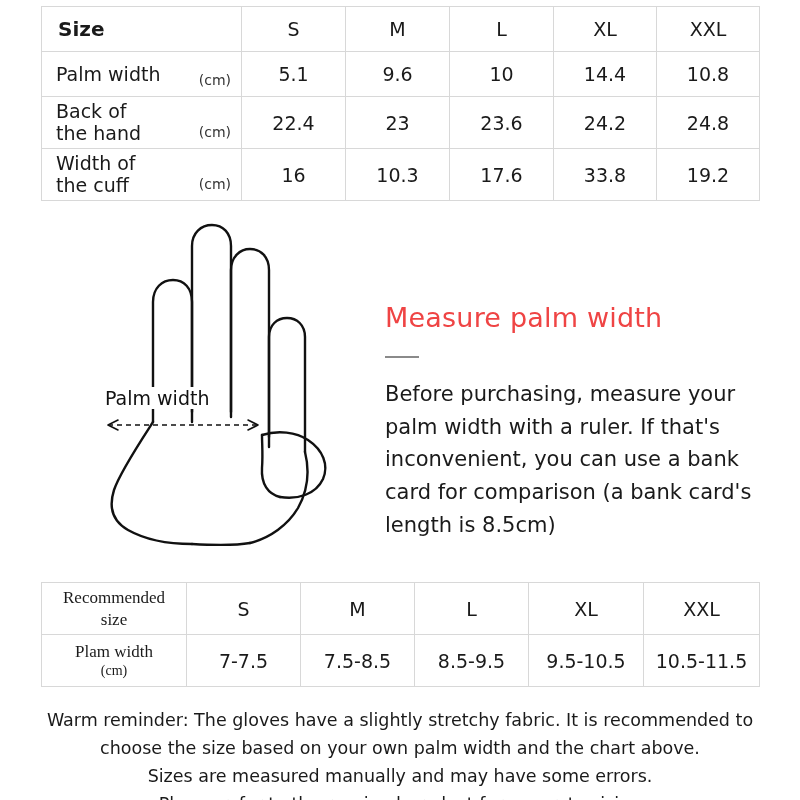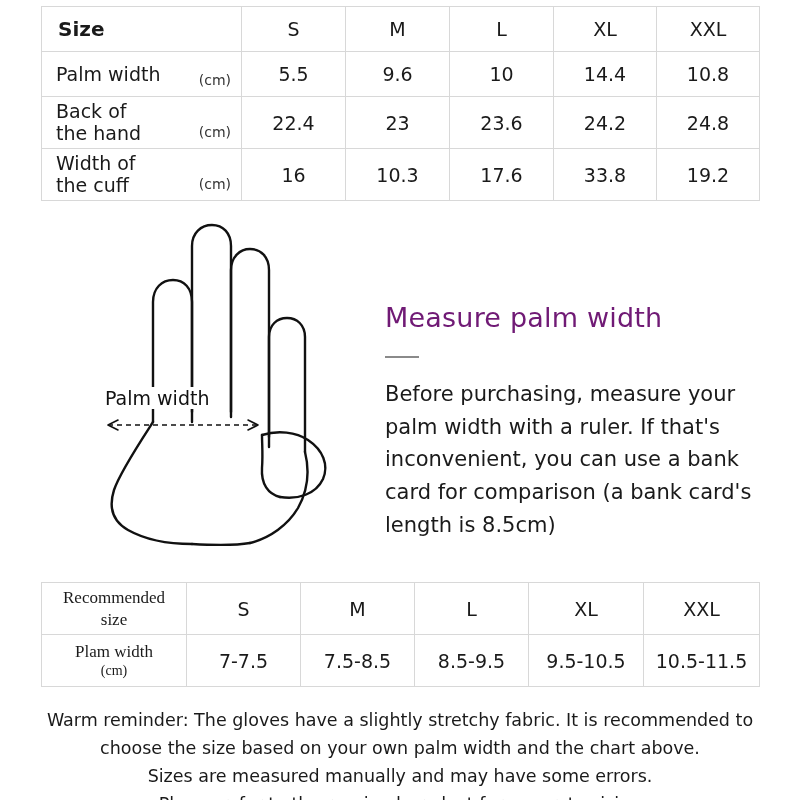--- a/index.html
+++ b/index.html
@@ -90,21 +90,21 @@
   }
 
   .mid-text {
     position: absolute;
     left: 385px;
     top: 80px;
     width: 375px;
   }
   .mid-title {
     font-size: 27px;
-    color: #701a75;
+    color: #ef4444;
     letter-spacing: 0.2px;
     line-height: 1.2;
   }
   .mid-rule {
     width: 34px;
     height: 2px;
     background: #8a8a8a;
     margin: 22px 0 20px 0;
   }
   .mid-body {
@@ -174,21 +174,21 @@
         <th>M</th>
         <th>L</th>
         <th>XL</th>
         <th>XXL</th>
       </tr>
       <tr>
         <td class="row-label">
           <span class="lbl-text">Palm width</span>
           <span class="unit">(cm)</span>
         </td>
-        <td>5.5</td>
+        <td>5.1</td>
         <td>9.6</td>
         <td>10</td>
         <td>14.4</td>
         <td>10.8</td>
       </tr>
       <tr class="row-tall">
         <td class="row-label two-line">
           <span class="lbl-text"><span>Back of</span><br><span>the hand</span></span>
           <span class="unit">(cm)</span>
         </td>

